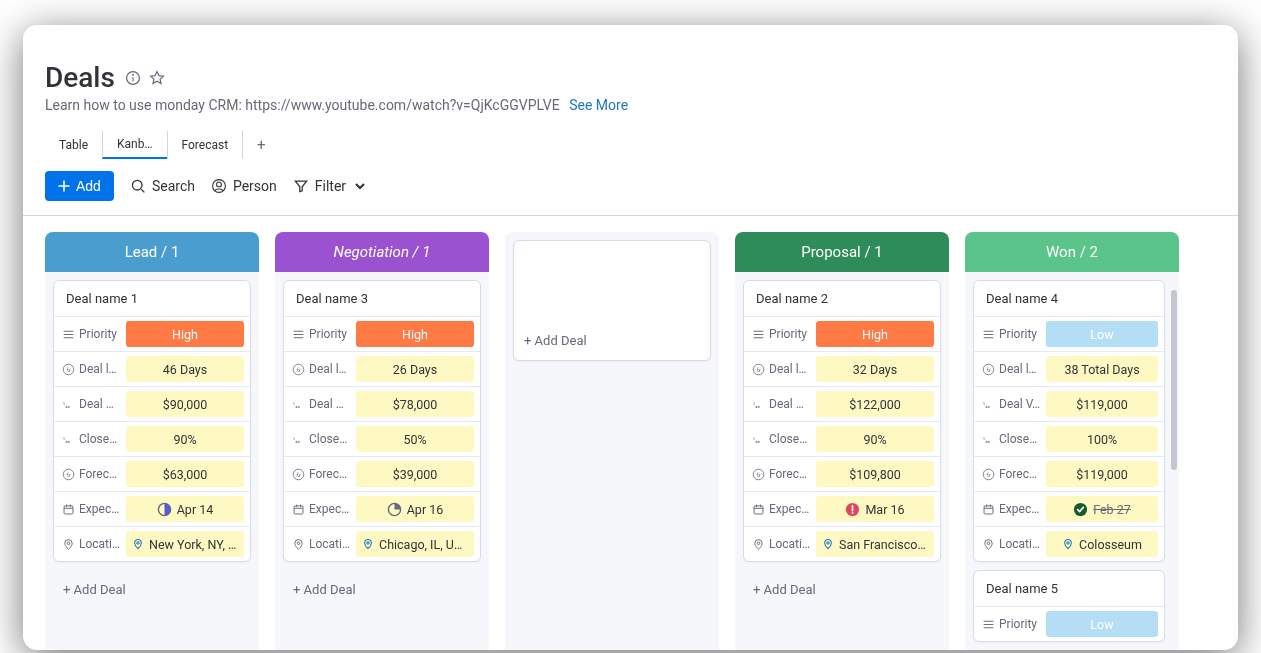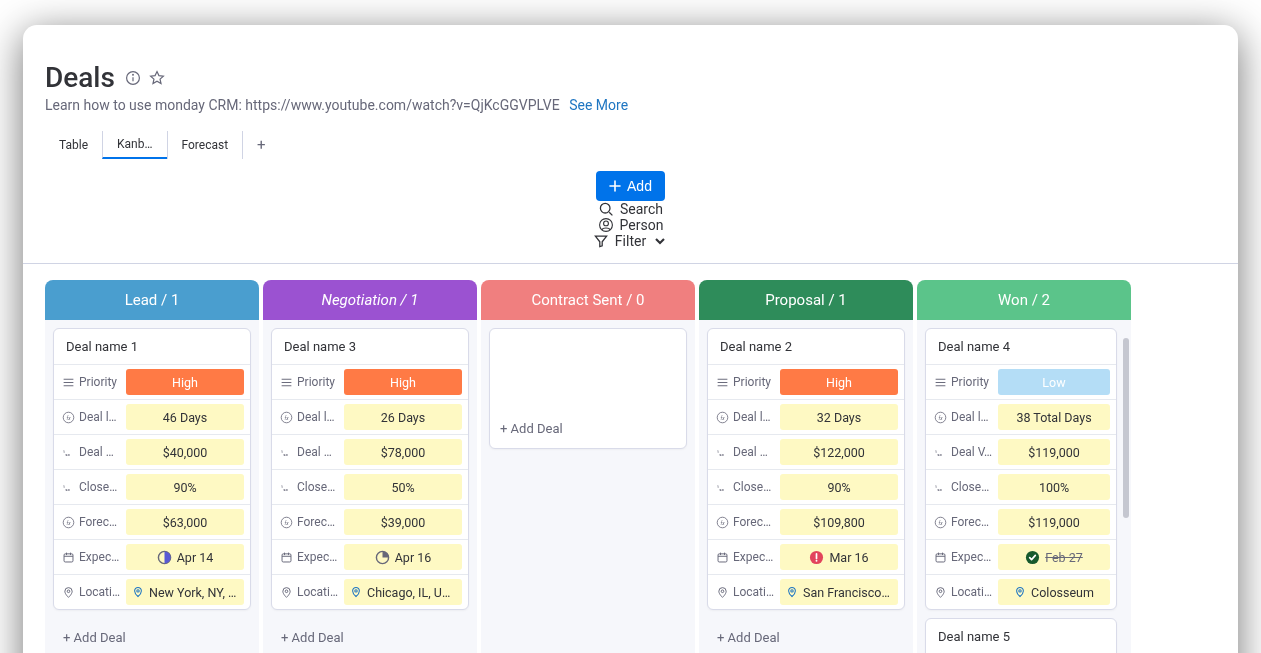--- a/index.html
+++ b/index.html
@@ -37,23 +37,23 @@
 .tab:first-child { border-left: none; }
 .tab.active {
   border-bottom: 2px solid #0073ea;
   color: #323338;
   font-weight: 400;
 }
 .tab-add { color: #676879; font-size: 15px; }
 .toolbar {
   display: flex;
   align-items: center;
+  gap: 16px;
   margin-top: 12px;
   padding-bottom: 14px;
-  flex-direction: column;
 }
 .btn-primary {
   background: #0073ea;
   color: #fff;
   border: none;
   border-radius: 4px;
   padding: 7px 13px;
   font-size: 14px;
   display: flex;
   align-items: center;
@@ -66,21 +66,21 @@
   gap: 6px;
   font-size: 14px;
   color: #323338;
   cursor: pointer;
 }
 .toolbar-item svg { width: 16px; height: 16px; }
 .divider { height: 1px; background: #d0d4e4; margin: 0 -22px; }
 
 .board {
   display: flex;
-  gap: 4px;
+  gap: 16px;
   padding: 16px 4px 0 22px;
   overflow-x: auto;
 }
 .column {
   width: 214px;
   min-width: 214px;
   border-radius: 8px 8px 0 0;
   background: #f6f7fb;
   display: flex;
   flex-direction: column;
@@ -279,21 +279,21 @@
               </div>
               <div class="field-value ">46 Days</div>
             </div>
             <div class="field-row">
               <div class="field-label">
                 <svg viewBox="0 0 16 16">
                   <text x="1" y="11" font-size="8" fill="currentColor">¹₂₃</text>
                 </svg>
                 <span>Deal Va…</span>
               </div>
-              <div class="field-value ">$40,000</div>
+              <div class="field-value ">$90,000</div>
             </div>
             <div class="field-row">
               <div class="field-label">
                 <svg viewBox="0 0 16 16">
                   <text x="1" y="11" font-size="8" fill="currentColor">¹₂₃</text>
                 </svg>
                 <span>Close P…</span>
               </div>
               <div class="field-value ">90%</div>
             </div>
@@ -429,21 +429,20 @@
                   <circle cx="8" cy="6.5" r="1.6"></circle>
                 </svg>
                 <span class="trunc">Chicago, IL, USA</span>
               </div>
             </div>
           </div>
           <div class="add-deal">+ Add Deal</div>
         </div>
       </div>
       <div class="column c-sent">
-        <div class="col-header">Contract Sent / 0</div>
         <div class="col-body">
           <div class="c-sent-card">
             <div class="add-deal">+ Add Deal</div>
           </div>
         </div>
       </div>
       <div class="column c-prop">
         <div class="col-header">Proposal / 1</div>
         <div class="col-body">
           <div class="card">

